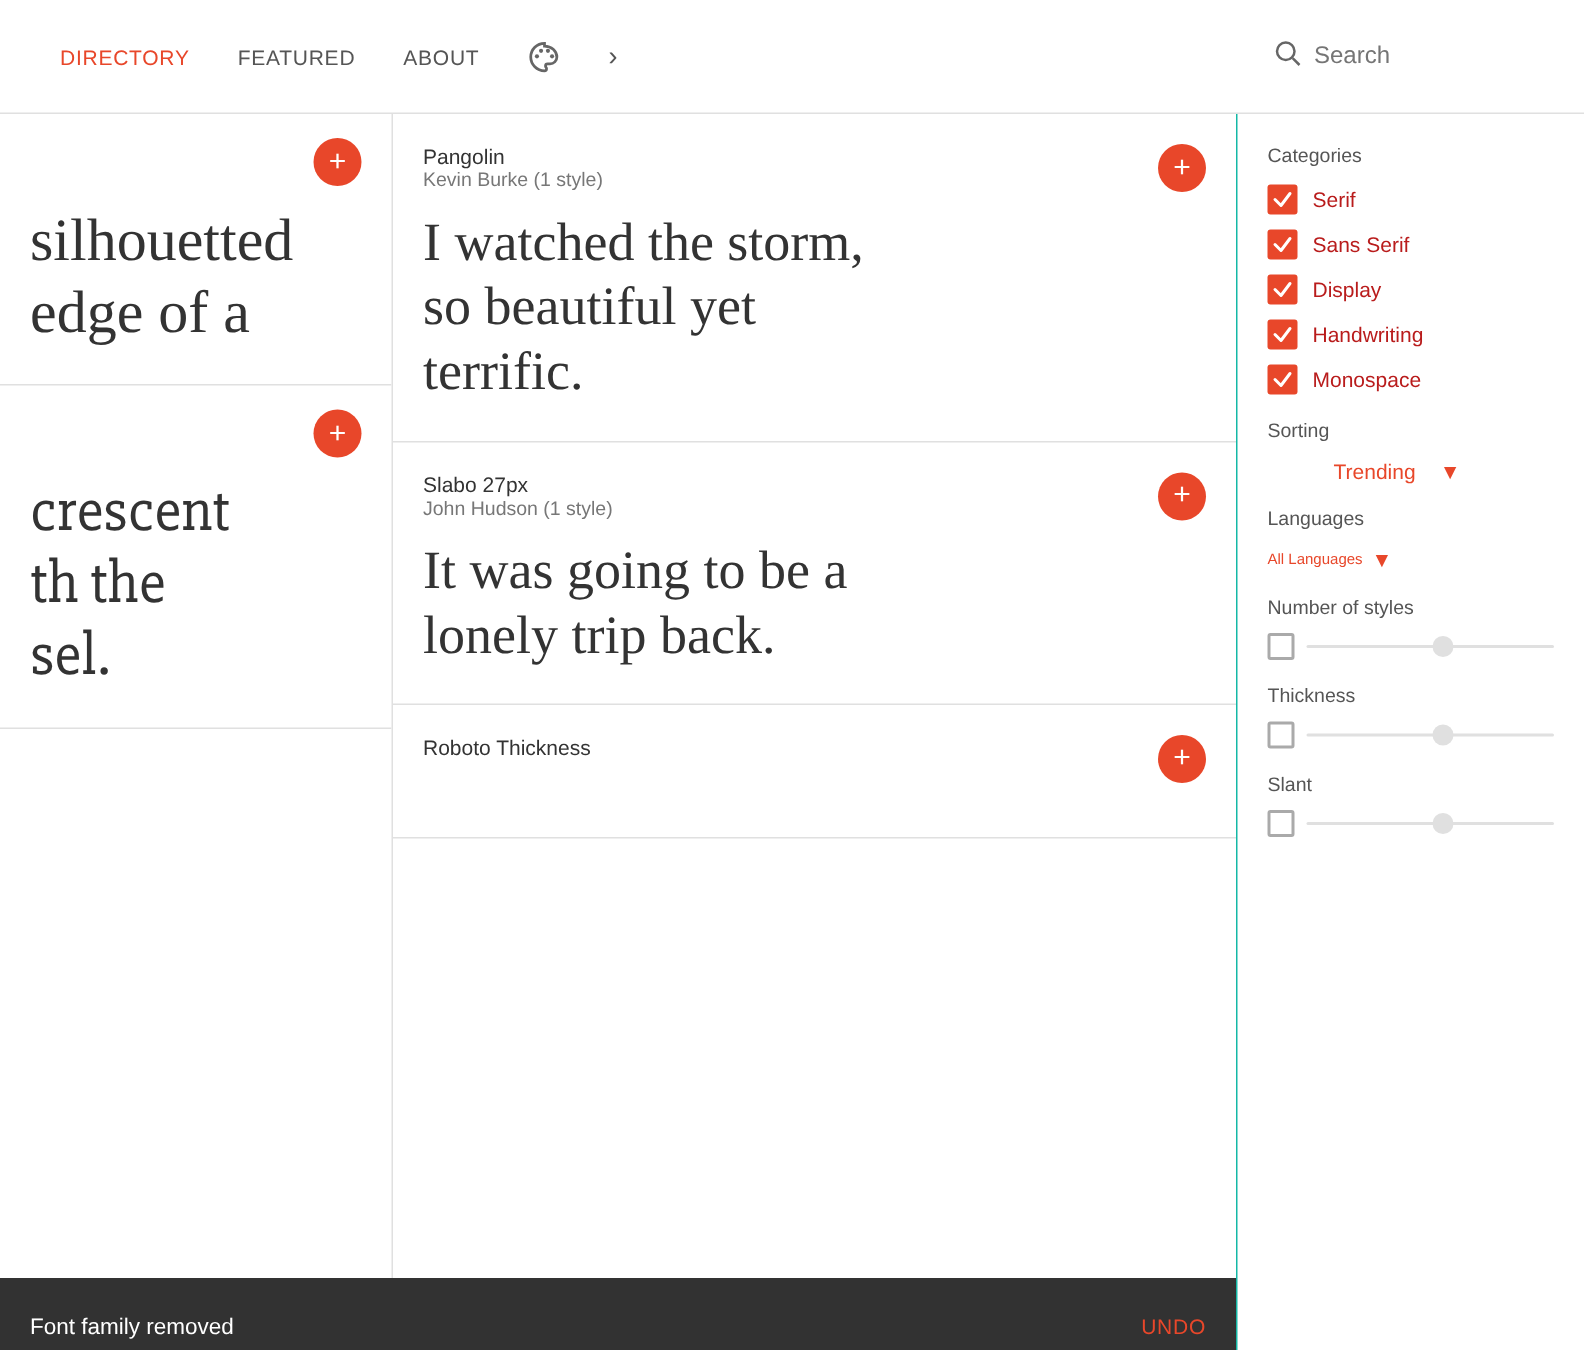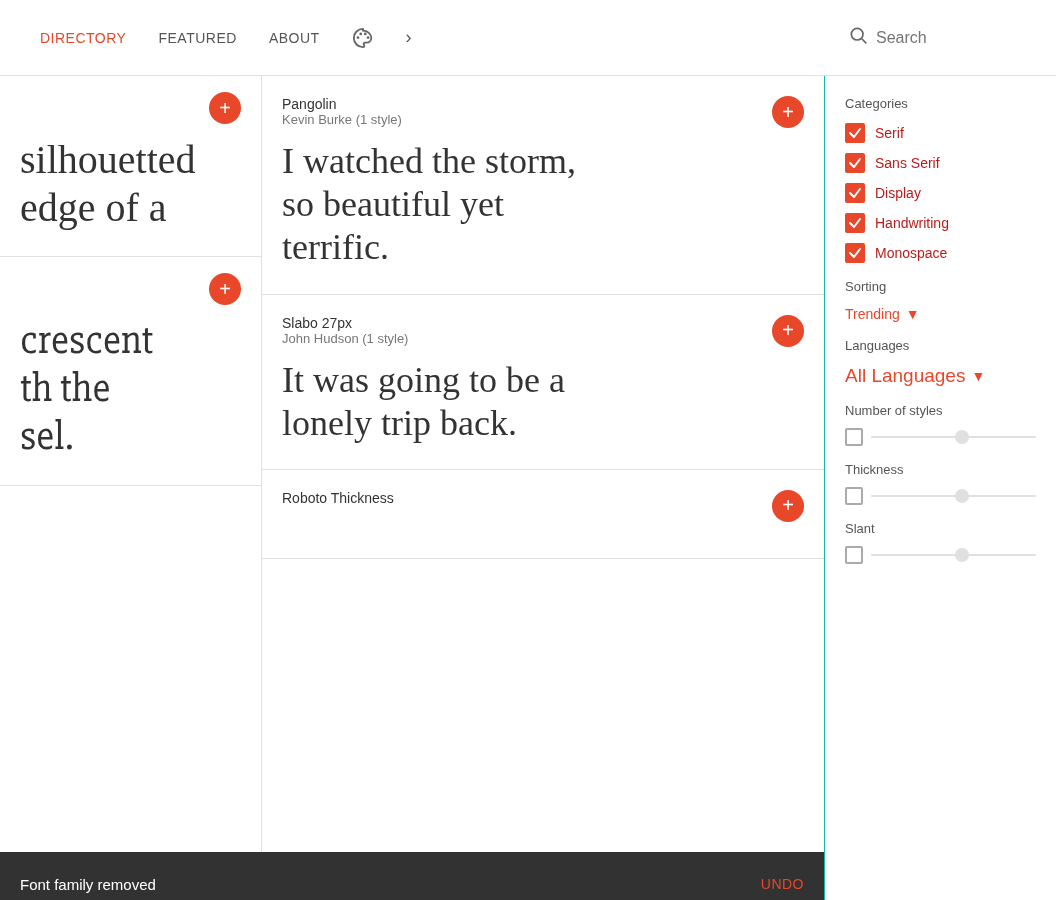--- a/index.html
+++ b/index.html
@@ -213,41 +213,42 @@
     .checkbox-label {
       font-size: 14px;
       color: #b91c1c;
     }
     .section-divider {
       margin: 16px 0;
     }
     .sorting-row {
       display: flex;
       align-items: center;
-      gap: 6px;
-      cursor: pointer;
+      gap: 16px;
+      cursor: pointer;
+      margin-left: 44px;
     }
     .sorting-label {
       font-size: 14px;
       color: #e8472a;
       font-weight: 400;
     }
     .dropdown-arrow {
       color: #e8472a;
       font-size: 14px;
     }
     .languages-row {
       display: flex;
       align-items: center;
       gap: 6px;
       cursor: pointer;
       margin-top: 8px;
     }
     .lang-label {
-      font-size: 19px;
+      font-size: 10px;
       color: #e8472a;
     }
     .slider-section {
       margin-top: 16px;
     }
     .slider-title {
       font-size: 13px;
       color: #555;
       margin-bottom: 10px;
     }

